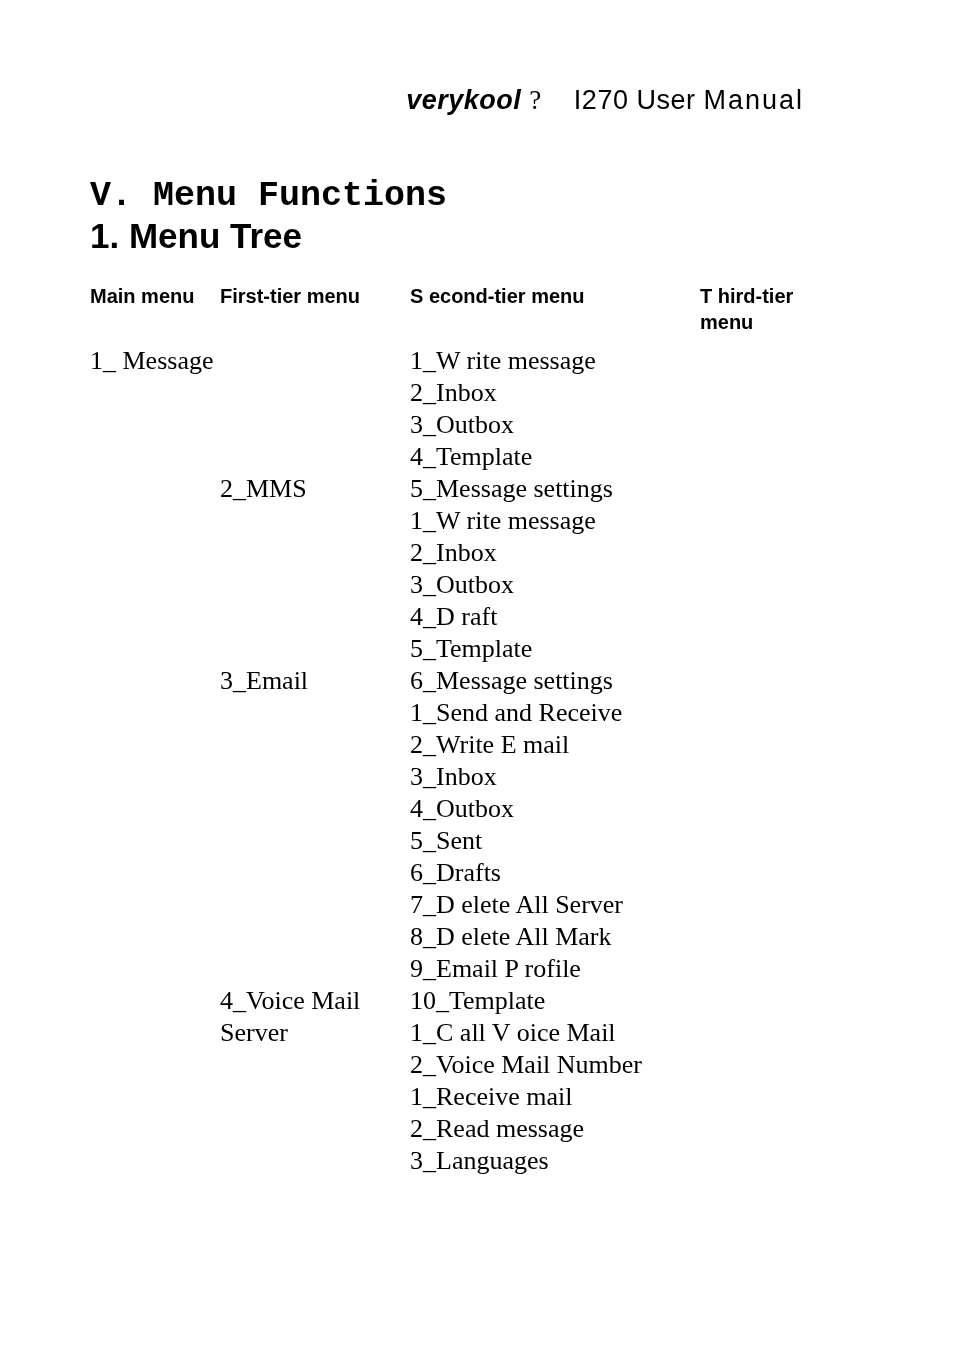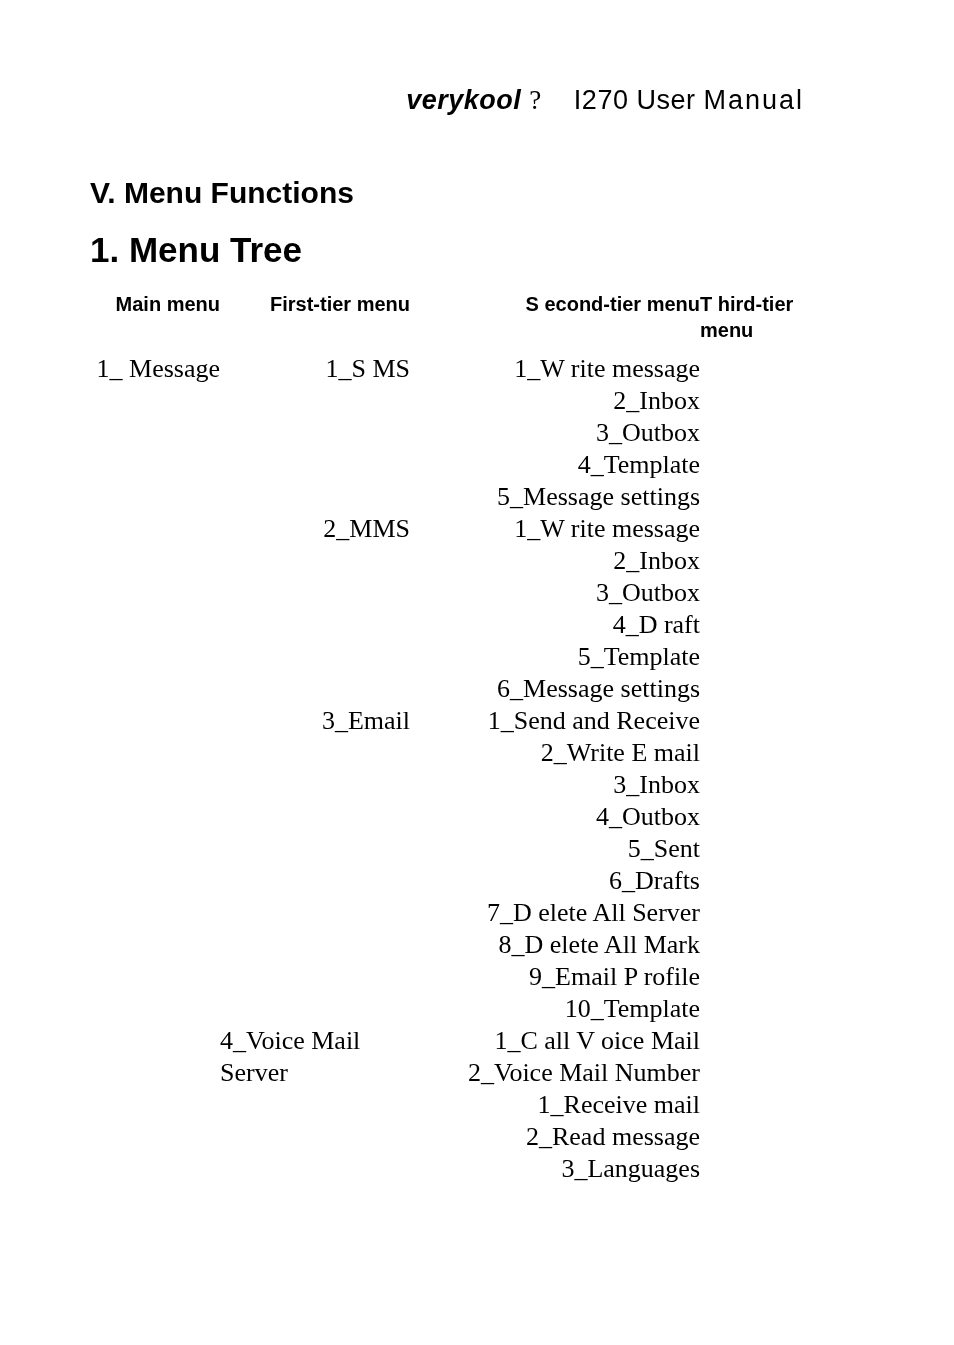--- a/index.html
+++ b/index.html
@@ -18,36 +18,35 @@
       letter-spacing: 0.5px;
       text-align: right;
       padding-right: 60px;
       margin-bottom: 60px;
     }
     .brand { font-style: italic; font-weight: bold; }
     .q { font-family: "Times New Roman", serif; font-style: normal; font-weight: normal; }
     .model { font-family: Arial, sans-serif; font-weight: normal; margin-left: 24px; }
     .manual { font-family: Arial, sans-serif; letter-spacing: 2px; text-align: center; }
     h1.section-roman {
-      font-family: Liberation Sans, sans-serif;
+      font-family: Liberation Mono, monospace;
       font-weight: bold;
-      font-size: 30px;
-      margin-bottom: 20px;
+      font-size: 35px;
     }
     h2.section-sub {
       font-family: Arial, Helvetica, sans-serif;
       font-weight: bold;
       font-size: 35px;
-      margin-bottom: 21px;
+      margin-bottom: 27px;
     }
     .table-wrap {
       display: flex;
       width: 100%;
     }
-    .col { display: flex; flex-direction: column; align-items: flex-end; }
+    .col { display: flex; flex-direction: column; }
     .col-main   { width: 130px; }
     .col-first  { width: 190px; }
     .col-second { width: 290px; }
     .col-third  { width: 150px; }
     .col-head {
       font-family: Arial, Helvetica, sans-serif;
       font-weight: bold;
       font-size: 20px;
       line-height: 26px;
       min-height: 56px; 
@@ -76,21 +75,20 @@
 <div class="table-wrap">
 
   <div class="col col-main">
     <div class="col-head">Main menu</div>
     <div class="cell">1_ Message</div>
   </div>
 
   <div class="col col-first">
     <div class="col-head">First-tier menu</div>
 
-    <div class="cell">1_S MS</div>
     <div style="height:128px"></div>
     <div class="cell">2_MMS</div>
     <div style="height:160px"></div>
     <div class="cell">3_Email</div>
     <div style="height:288px"></div>
     <div class="cell">4_Voice Mail Server</div>
     <div style="height:32px"></div>
   </div>
 
   <div class="col col-second">

